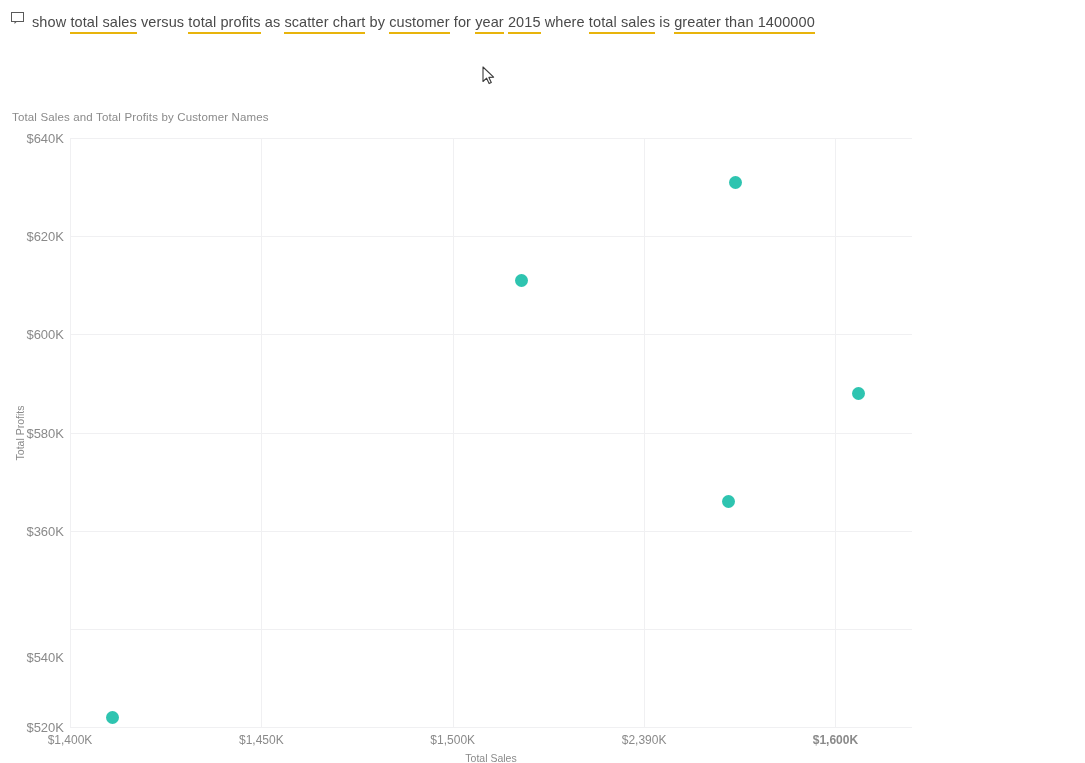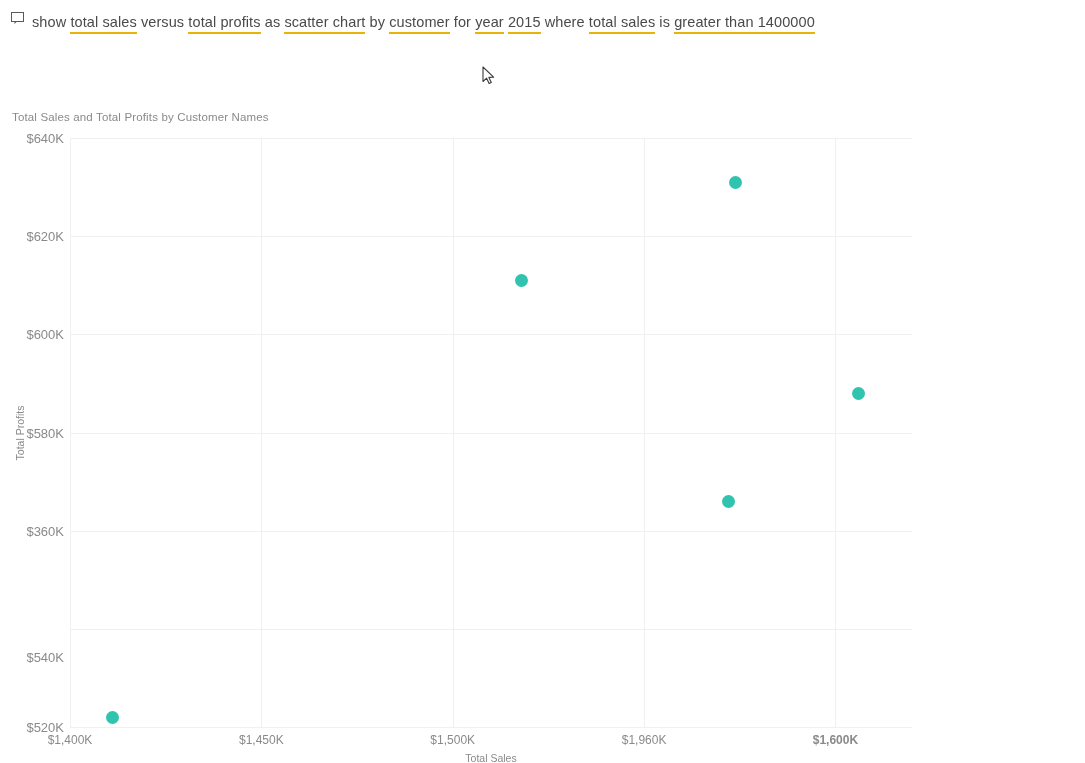--- a/index.html
+++ b/index.html
@@ -220,21 +220,21 @@
       <div class="dot" style="left: 451.618px; top: 142.342px; background: rgb(46, 196, 176);"></div>
       <div class="dot" style="left: 665.945px; top: 44.175px; background: rgb(46, 196, 176);"></div>
       <div class="dot" style="left: 658.291px; top: 363.217px; background: rgb(46, 196, 176);"></div>
       <div class="dot" style="left: 788.418px; top: 255.233px; background: rgb(46, 196, 176);"></div>
     </div>
 
   <div id="x-ticks">
       <div class="x-tick" style="left: 0px;">$1,400K</div>
       <div class="x-tick" style="left: 191.364px;">$1,450K</div>
       <div class="x-tick" style="left: 382.727px;">$1,500K</div>
-      <div class="x-tick" style="left: 574.091px;">$1,960K</div>
+      <div class="x-tick" style="left: 574.091px;">$2,390K</div>
       <div class="x-tick" style="left: 765.455px; font-weight: bold;">$1,600K</div>
     </div>
 
   <div id="x-axis-title">Total Sales</div>
 
   <div id="mouse-cursor" style="left: 482px; top: 32px;">
     <svg viewBox="0 0 14 20" width="14" height="20">
       <path d="M1 1 L1 15.5 L4.6 12.2 L7.1 17.6 L9.3 16.6 L6.9 11.4 L11.6 11.2 Z" fill="#ffffff" stroke="#3b3b3b" stroke-width="1.1" stroke-linejoin="round"></path>
     </svg>
   </div>

